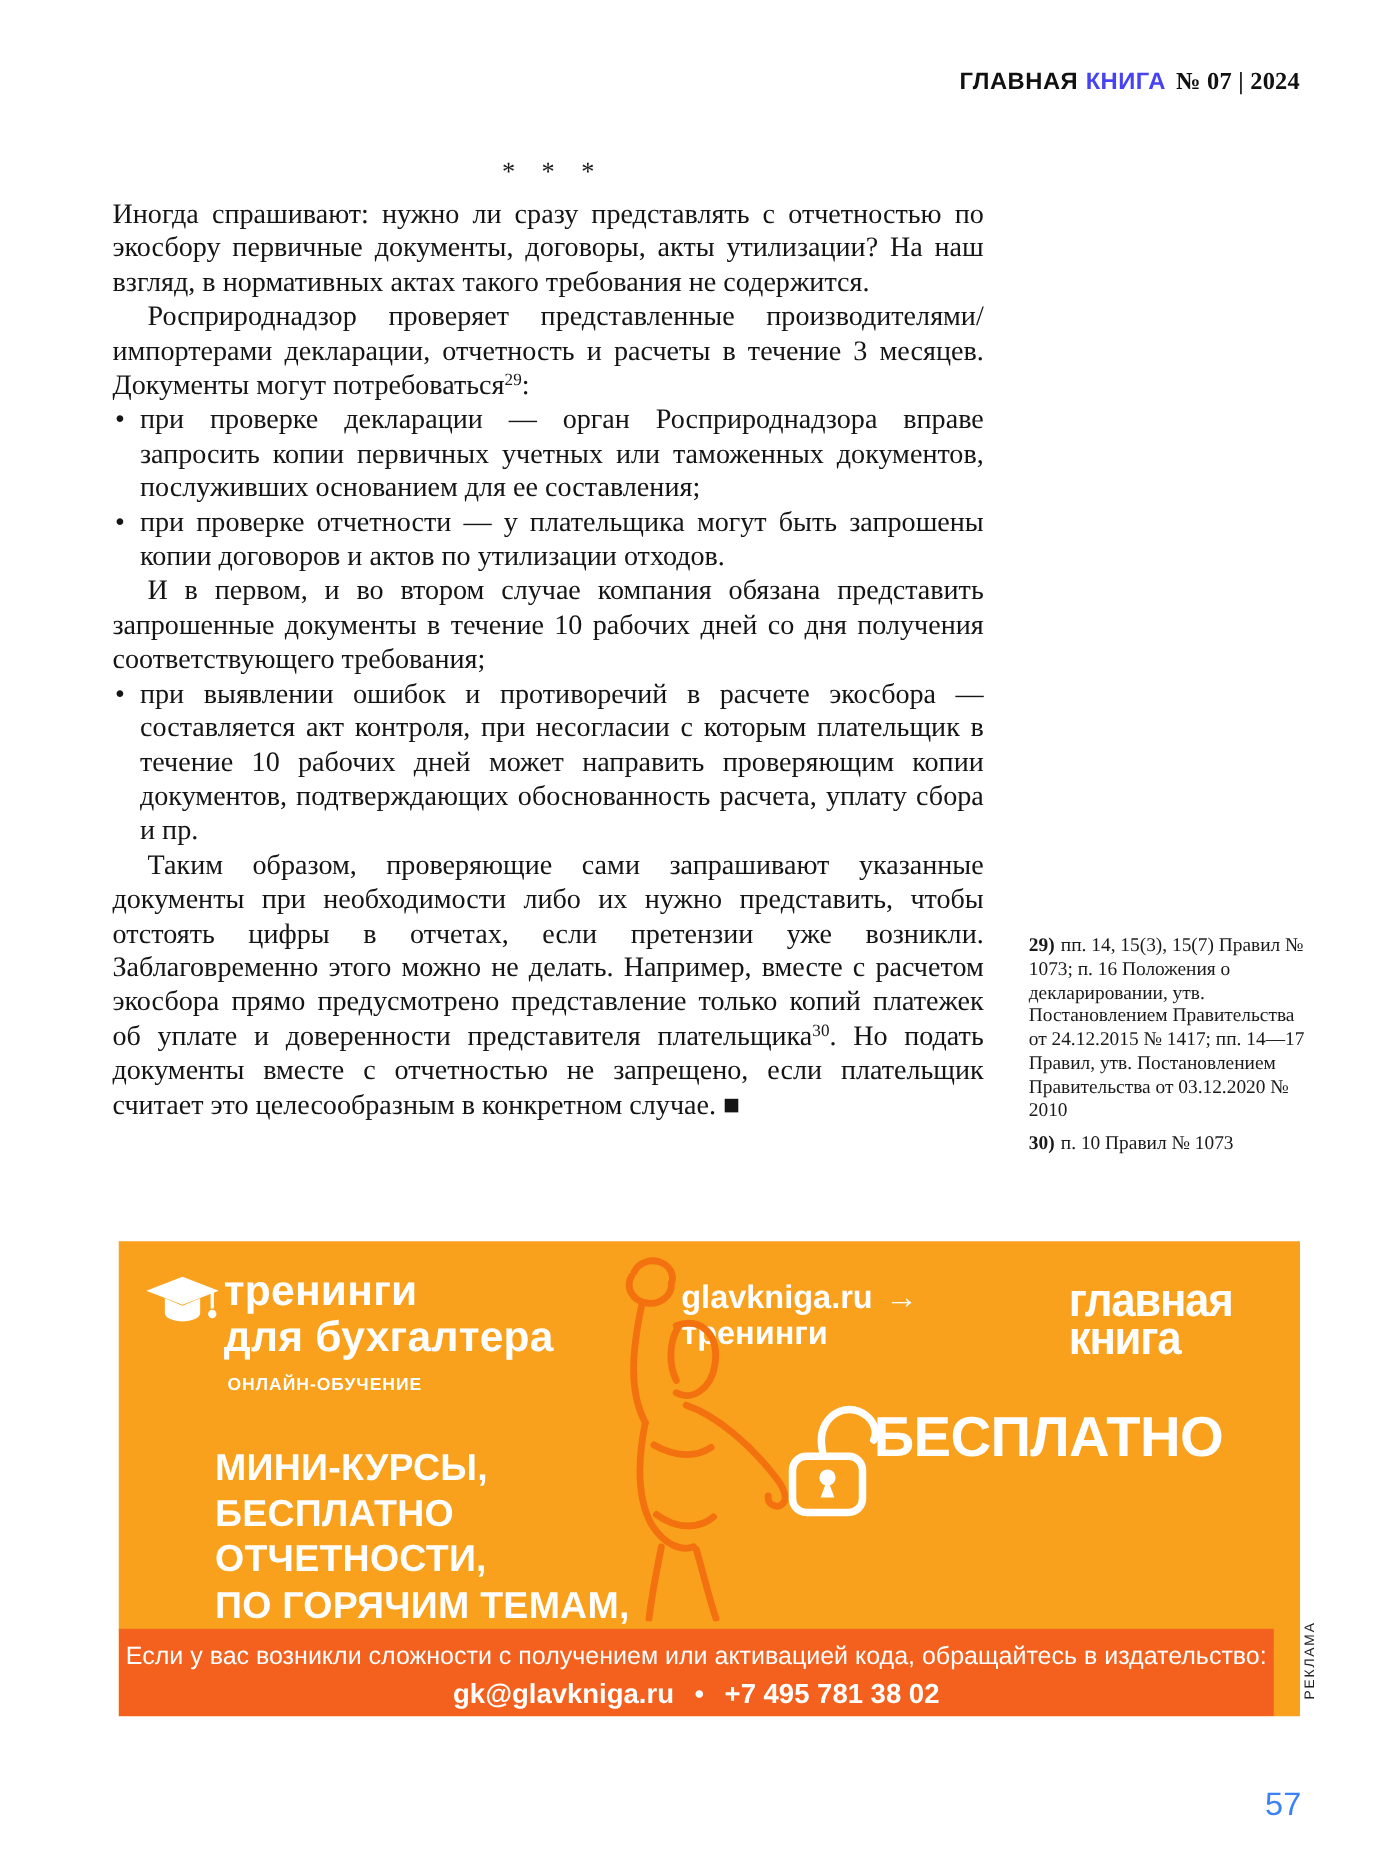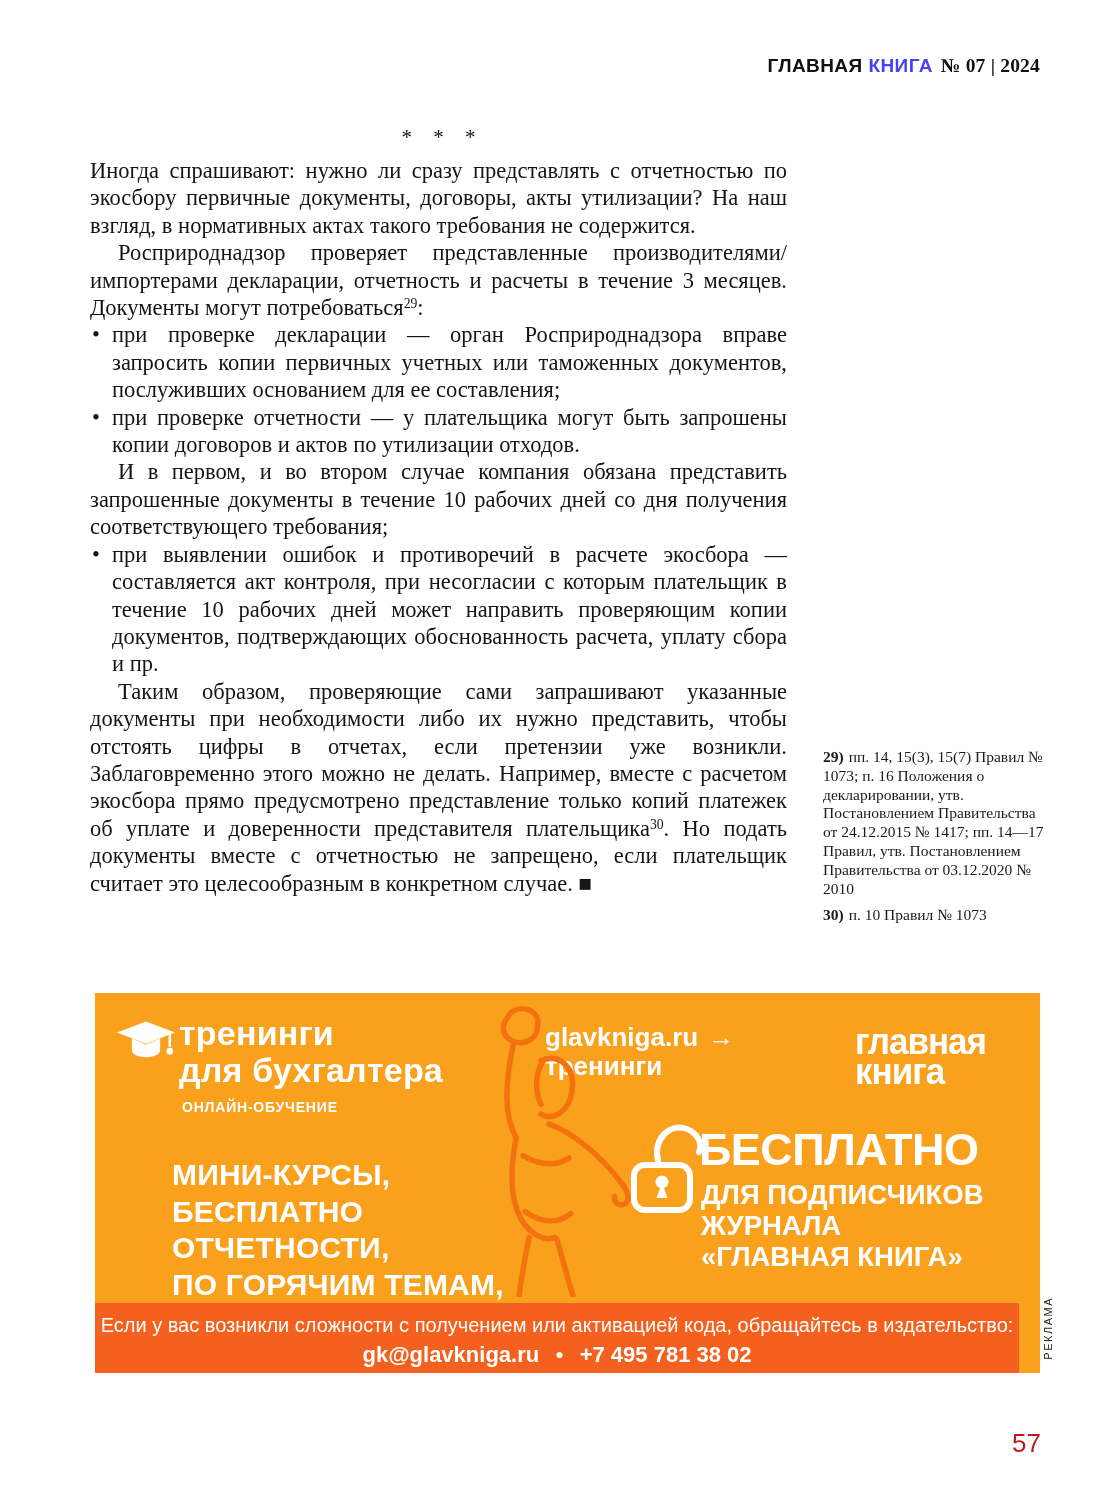--- a/index.html
+++ b/index.html
@@ -48,21 +48,21 @@
   .ad-strip{position:absolute;left:0;top:310px;width:924px;height:70px;background:#f4611e;text-align:center;}
   .strip-help{margin-top:11px;font-size:20px;}
   .strip-contacts{margin-top:5px;font-size:22px;font-weight:bold;}
   .strip-sep{font-size:14px;vertical-align:3px;margin:0 16px;}
 
   
   .ad-label{position:absolute;left:1042px;top:1297px;font-family:"Liberation Sans",sans-serif;
             font-size:11px;letter-spacing:1.5px;color:#222;
             writing-mode:vertical-rl;transform:rotate(180deg);}
   .pageno{position:absolute;right:63px;top:1428px;font-family:"Liberation Sans",sans-serif;
-          font-size:26px;color:#b91c1c;}
+          font-size:26px;color:#3b82f6;}
 </style>
 </head>
 <body>
 
 <div class="page">
 
   <header class="masthead">
     <span>ГЛАВНАЯ</span><span class="mh-blue">КНИГА</span><span class="mh-issue">№ 07 | 2024</span>
   </header>
 
@@ -144,25 +144,20 @@
     <span class="lock-icon">
       <svg width="80" height="95" viewBox="0 0 80 95" fill="none" stroke="#fff" stroke-width="6" stroke-linecap="round">
         <rect x="6" y="46" width="56" height="45" rx="11"></rect>
         <circle cx="34" cy="63" r="6.5" fill="#fff" stroke="none"></circle>
         <path d="M34 64 l-5.5 15 h11 z" fill="#fff" stroke="none"></path>
         <path d="M30 42 C 25 18, 43 4, 59 10 C 69 14, 75 24, 71 33"></path>
       </svg>
     </span>
 
     <div class="free-title">БЕСПЛАТНО</div>
-    <div class="free-sub">
-      <div>ДЛЯ ПОДПИСЧИКОВ</div>
-      <div>ЖУРНАЛА</div>
-      <div>«ГЛАВНАЯ КНИГА»</div>
-    </div>
 
     <div class="ad-strip">
       <div class="strip-help">Если у вас возникли сложности с получением или активацией кода, обращайтесь в издательство:</div>
       <div class="strip-contacts">
         <span>gk@glavkniga.ru</span><span class="strip-sep">●</span><span>+7 495 781 38 02</span>
       </div>
     </div>
   </section>
 
   <div class="ad-label">РЕКЛАМА</div>

